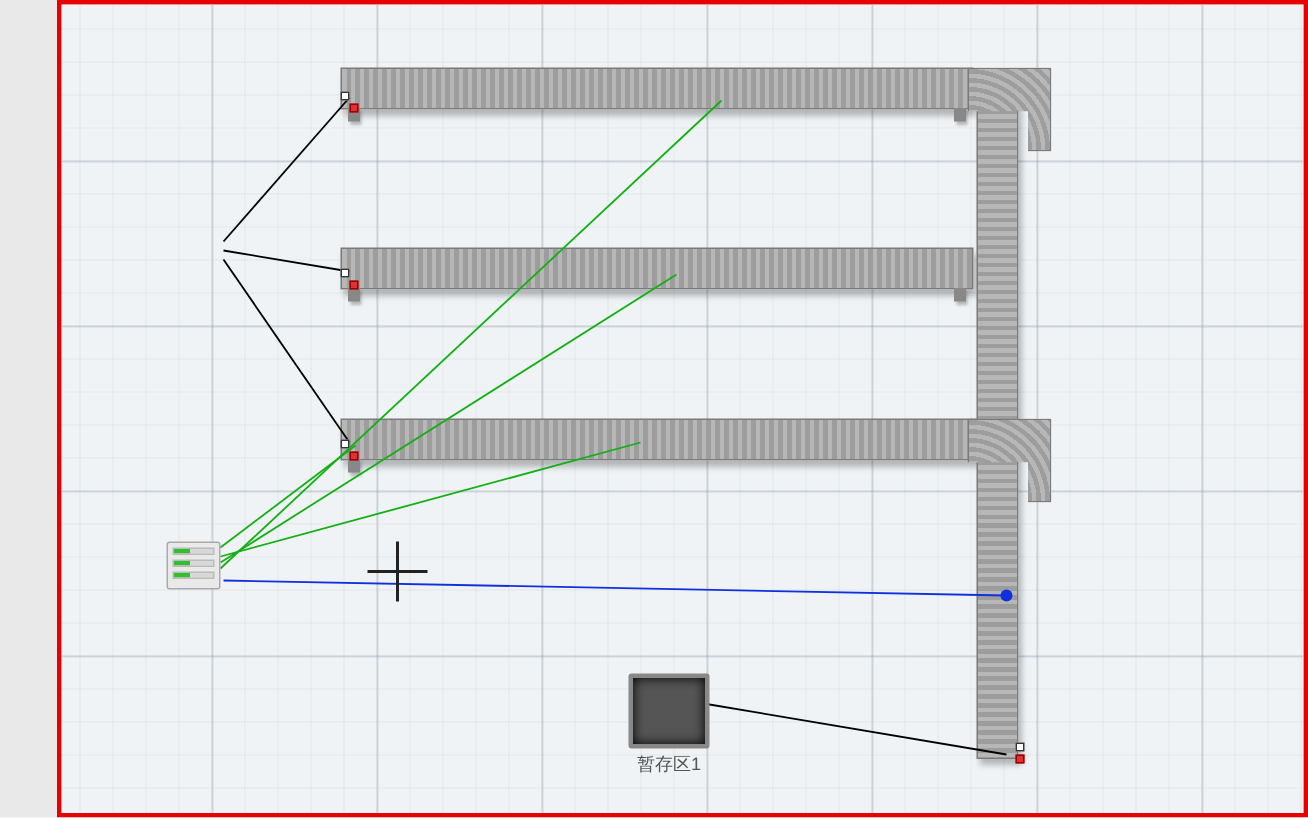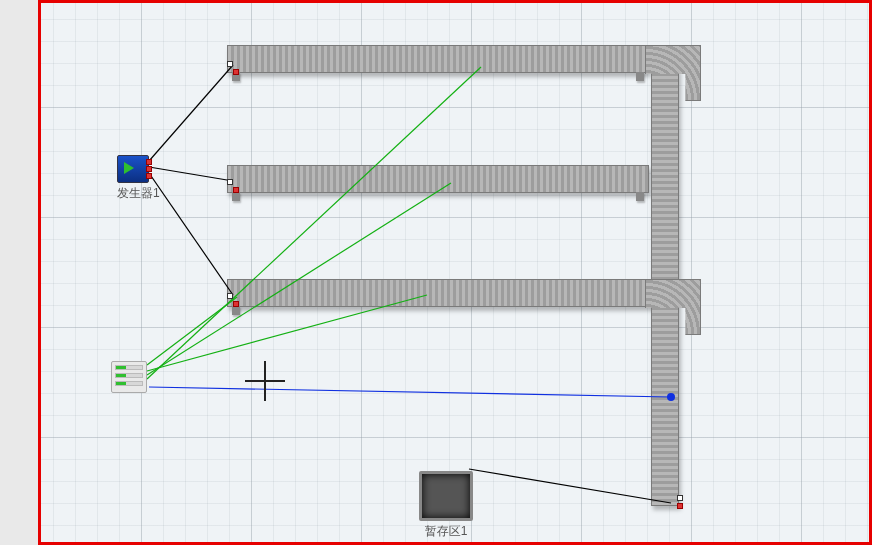--- a/index.html
+++ b/index.html
@@ -106,40 +106,31 @@
           <div class="port" style="position: absolute; left: 186px; top: 58px;"></div>
           <div class="port red" style="position: absolute; left: 192px; top: 66px;"></div>
           <div class="port" style="position: absolute; left: 186px; top: 176px;"></div>
           <div class="port red" style="position: absolute; left: 192px; top: 184px;"></div>
           <div class="port" style="position: absolute; left: 186px; top: 290px;"></div>
           <div class="port red" style="position: absolute; left: 192px; top: 298px;"></div>
           <div class="port red" style="position: absolute; left: 636px; top: 500px;"></div>
           <div class="port" style="position: absolute; left: 636px; top: 492px;"></div>
         </div>
 
-      <div class="node source" id="node-source" style="left: 76px; top: 152px;">
-        <div class="box">
-          <div class="tri"></div>
-          <div class="port red" style="right:-4px;top:3px"></div>
-          <div class="port red" style="right:-4px;top:10px"></div>
-          <div class="port red" style="right:-4px;top:17px"></div>
-        </div>
-        <div class="label">发生器1</div>
-      </div>
 
       <div class="node processor" id="node-processor" style="left: 70px; top: 358px;">
         <div class="box">
           <div class="bar"></div>
             <div class="bar"></div>
             <div class="bar"></div>
         </div>
         <div class="label"></div>
       </div>
 
-      <div class="node queue" id="node-queue" style="left: 378px; top: 468px;">
+      <div class="node queue" id="node-queue" style="left: 378px; top: 446px;">
         <div class="box"></div>
         <div class="label">暂存区1</div>
       </div>
 
       <div class="cursor" id="cursor" style="left: 204px; top: 358px;"></div>
 
     </div>
   </div>
 </div>
 

